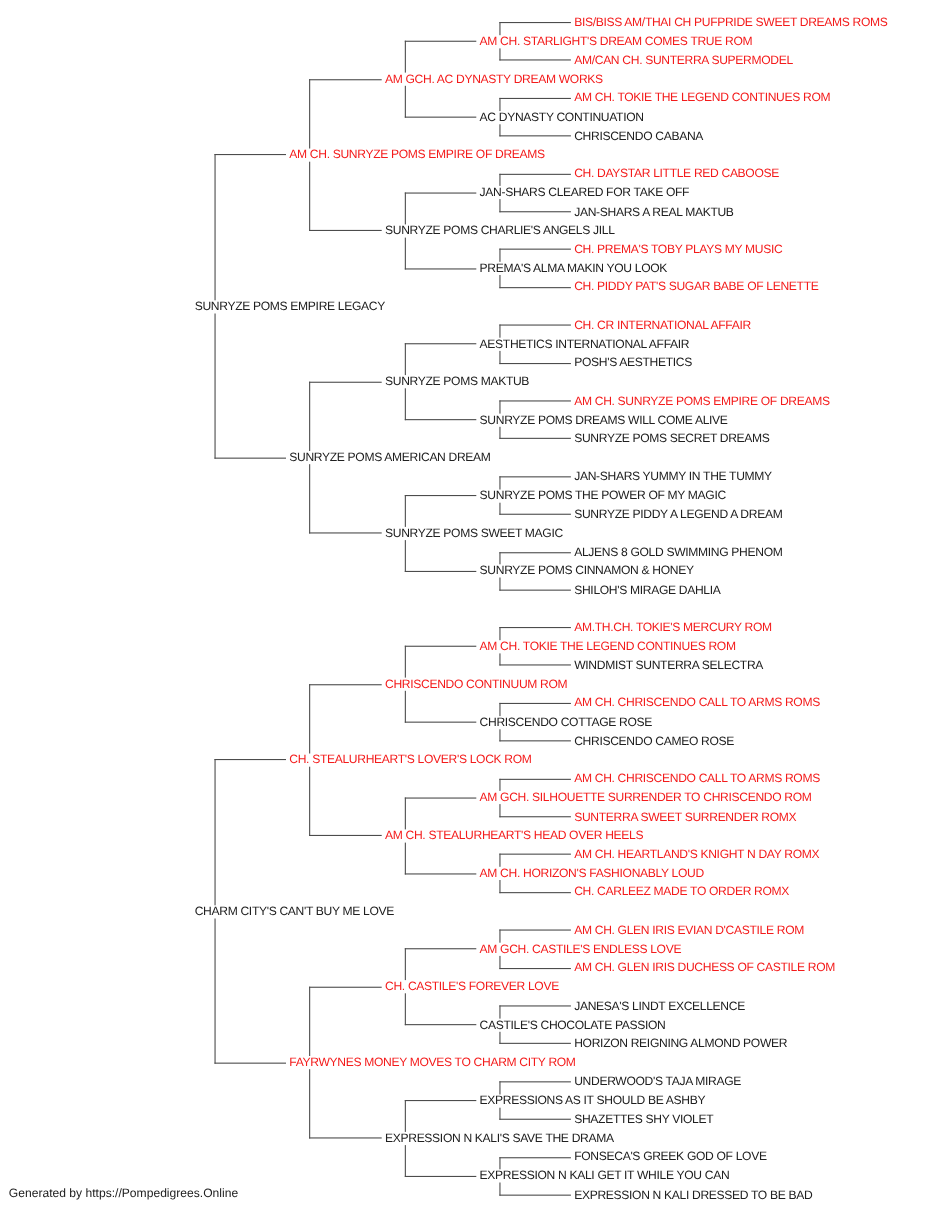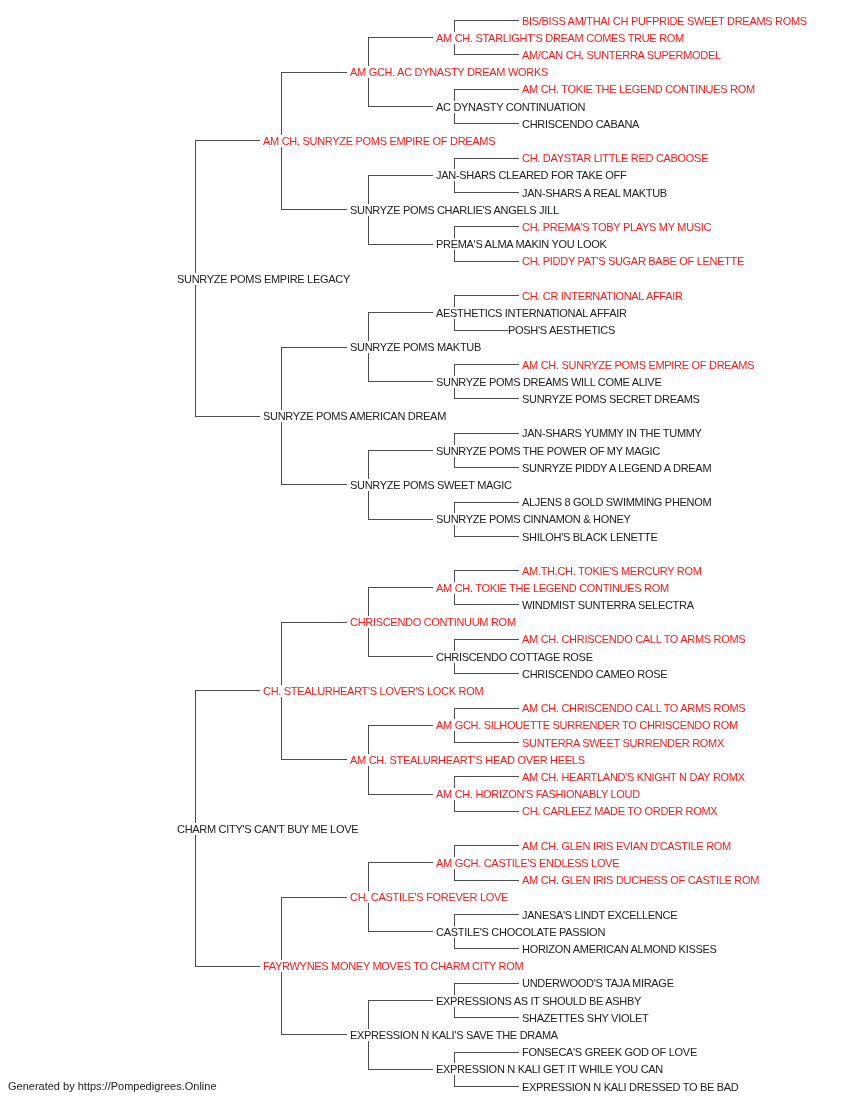--- a/index.html
+++ b/index.html
@@ -97,33 +97,33 @@
       <div class="node champion" style="left: 522px; top: 158.1px;">CH. DAYSTAR LITTLE RED CABOOSE</div>
       <div class="node" style="left: 436px; top: 175.3px;">JAN-SHARS CLEARED FOR TAKE OFF</div>
       <div class="node" style="left: 522px; top: 192.5px;">JAN-SHARS A REAL MAKTUB</div>
       <div class="node" style="left: 350px; top: 209.7px;">SUNRYZE POMS CHARLIE'S ANGELS JILL</div>
       <div class="node champion" style="left: 522px; top: 226.9px; text-align: right;">CH. PREMA'S TOBY PLAYS MY MUSIC</div>
       <div class="node" style="left: 436px; top: 244.1px;">PREMA'S ALMA MAKIN YOU LOOK</div>
       <div class="node champion" style="left: 522px; top: 261.3px;">CH. PIDDY PAT'S SUGAR BABE OF LENETTE</div>
       <div class="node" style="left: 177px; top: 278.5px;">SUNRYZE POMS EMPIRE LEGACY</div>
       <div class="node champion" style="left: 522px; top: 295.7px; text-align: center;">CH. CR INTERNATIONAL AFFAIR</div>
       <div class="node" style="left: 436px; top: 312.9px;">AESTHETICS INTERNATIONAL AFFAIR</div>
-      <div class="node" style="left: 508px; top: 330.1px;">POSH'S AESTHETICS</div>
+      <div class="node" style="left: 522px; top: 330.1px;">POSH'S AESTHETICS</div>
       <div class="node" style="left: 350px; top: 347.3px;">SUNRYZE POMS MAKTUB</div>
       <div class="node champion" style="left: 522px; top: 364.5px;">AM CH. SUNRYZE POMS EMPIRE OF DREAMS</div>
       <div class="node" style="left: 436px; top: 381.7px;">SUNRYZE POMS DREAMS WILL COME ALIVE</div>
       <div class="node" style="left: 522px; top: 398.9px;">SUNRYZE POMS SECRET DREAMS</div>
       <div class="node" style="left: 263px; top: 416.1px;">SUNRYZE POMS AMERICAN DREAM</div>
       <div class="node" style="left: 522px; top: 433.3px;">JAN-SHARS YUMMY IN THE TUMMY</div>
       <div class="node" style="left: 436px; top: 450.5px;">SUNRYZE POMS THE POWER OF MY MAGIC</div>
       <div class="node" style="left: 522px; top: 467.7px;">SUNRYZE PIDDY A LEGEND A DREAM</div>
       <div class="node" style="left: 350px; top: 484.9px;">SUNRYZE POMS SWEET MAGIC</div>
       <div class="node" style="left: 522px; top: 502.1px;">ALJENS 8 GOLD SWIMMING PHENOM</div>
       <div class="node" style="left: 436px; top: 519.3px;">SUNRYZE POMS CINNAMON &amp; HONEY</div>
-      <div class="node" style="left: 522px; top: 536.5px;">SHILOH'S BLACK LENETTE</div>
+      <div class="node" style="left: 522px; top: 536.5px;">SHILOH'S MIRAGE DAHLIA</div>
     </div>
   <div class="tree" id="tree-1">
       <div class="line" style="left: 454px; top: 570px; width: 1px; height: 35.4px;"></div>
       <div class="line" style="left: 454px; top: 570px; width: 65px; height: 1px;"></div>
       <div class="line" style="left: 454px; top: 604.4px; width: 65px; height: 1px;"></div>
       <div class="line" style="left: 368px; top: 587.2px; width: 1px; height: 69.8px;"></div>
       <div class="line" style="left: 368px; top: 587.2px; width: 65px; height: 1px;"></div>
       <div class="line" style="left: 368px; top: 656px; width: 65px; height: 1px;"></div>
       <div class="line" style="left: 454px; top: 638.8px; width: 1px; height: 35.4px;"></div>
       <div class="line" style="left: 454px; top: 638.8px; width: 65px; height: 1px;"></div>
@@ -179,21 +179,21 @@
       <div class="node champion" style="left: 522px; top: 776.9px;">AM CH. HEARTLAND'S KNIGHT N DAY ROMX</div>
       <div class="node champion" style="left: 436px; top: 794.1px;">AM CH. HORIZON'S FASHIONABLY LOUD</div>
       <div class="node champion" style="left: 522px; top: 811.3px;">CH. CARLEEZ MADE TO ORDER ROMX</div>
       <div class="node" style="left: 177px; top: 828.5px;">CHARM CITY'S CAN'T BUY ME LOVE</div>
       <div class="node champion" style="left: 522px; top: 845.7px;">AM CH. GLEN IRIS EVIAN D'CASTILE ROM</div>
       <div class="node champion" style="left: 436px; top: 862.9px;">AM GCH. CASTILE'S ENDLESS LOVE</div>
       <div class="node champion" style="left: 522px; top: 880.1px;">AM CH. GLEN IRIS DUCHESS OF CASTILE ROM</div>
       <div class="node champion" style="left: 350px; top: 897.3px;">CH. CASTILE'S FOREVER LOVE</div>
       <div class="node" style="left: 522px; top: 914.5px;">JANESA'S LINDT EXCELLENCE</div>
       <div class="node" style="left: 436px; top: 931.7px;">CASTILE'S CHOCOLATE PASSION</div>
-      <div class="node" style="left: 522px; top: 948.9px;">HORIZON AMERICAN ALMOND KISSES</div>
+      <div class="node" style="left: 522px; top: 948.9px;">HORIZON REIGNING ALMOND POWER</div>
       <div class="node champion" style="left: 263px; top: 966.1px;">FAYRWYNES MONEY MOVES TO CHARM CITY ROM</div>
       <div class="node" style="left: 522px; top: 983.3px;">UNDERWOOD'S TAJA MIRAGE</div>
       <div class="node" style="left: 436px; top: 1000.5px;">EXPRESSIONS AS IT SHOULD BE ASHBY</div>
       <div class="node" style="left: 522px; top: 1017.7px;">SHAZETTES SHY VIOLET</div>
       <div class="node" style="left: 350px; top: 1034.9px;">EXPRESSION N KALI'S SAVE THE DRAMA</div>
       <div class="node" style="left: 522px; top: 1052.1px;">FONSECA'S GREEK GOD OF LOVE</div>
       <div class="node" style="left: 436px; top: 1069.3px;">EXPRESSION N KALI GET IT WHILE YOU CAN</div>
       <div class="node" style="left: 522px; top: 1086.5px;">EXPRESSION N KALI DRESSED TO BE BAD</div>
     </div>
   <div class="footer" id="footer" style="left: 8px; top: 1086px;">Generated by https://Pompedigrees.Online</div>

